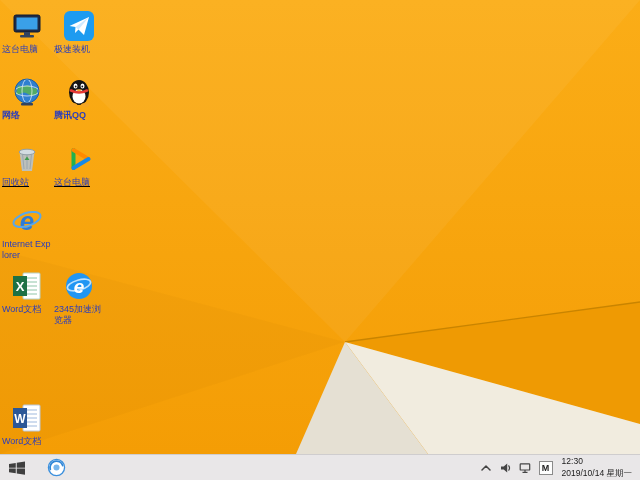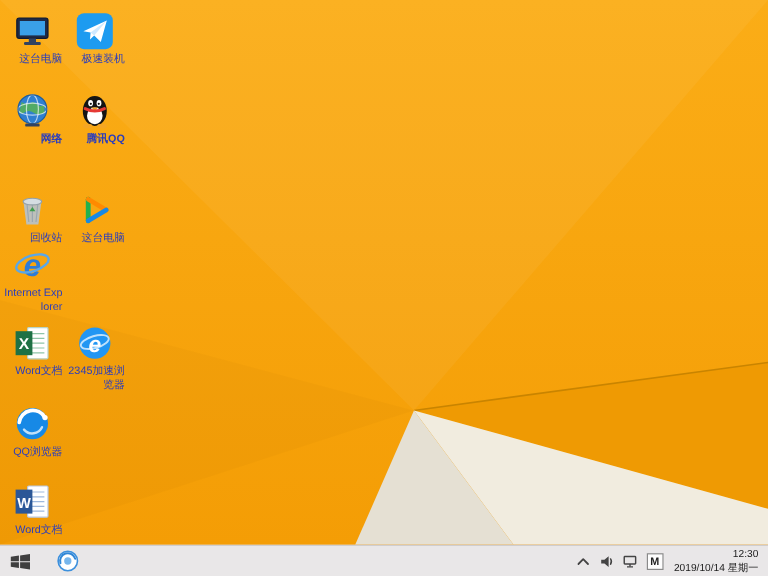--- a/index.html
+++ b/index.html
@@ -1,39 +1,39 @@
 <!DOCTYPE html>
 <html><head>
 <meta charset="utf-8">
 <style>
   html,body{margin:0;padding:0;width:640px;height:480px;overflow:hidden;
     font-family:"Liberation Sans",sans-serif;-webkit-font-smoothing:antialiased;}
   #screen{position:relative;width:640px;height:480px;background:#f8a312;}
   
   #desktop{position:absolute;left:0;top:0;right:0;bottom:26px;}
   #wallpaper{position:absolute;left:0;top:0;width:100%;height:100%;display:block;}
-  .icon{position:absolute;width:50px;text-align:right;cursor:default;}
+  .icon{position:absolute;width:50px;text-align:left;cursor:default;}
   .icon .art{width:32px;height:32px;display:block;margin:0 auto;}
   .icon .label{font-size:9px;line-height:1.18;color:#2a3dbd;margin-top:2px;
     word-break:break-all;}
   .col1{left:2px;}  .col2{left:54px;}
-  .r1{top:10px;} .r2{top:76px;font-weight:bold;} .r3{top:159px;} .r4{top:205px;}
+  .r1{top:10px;} .r2{top:76px;font-weight:bold;} .r3{top:143px;text-decoration:underline;} .r4{top:205px;}
   .r5{top:270px;} .r6{top:337px;} .r7{top:402px;}
   
   #taskbar{position:absolute;left:0;right:0;bottom:0;height:26px;background:#e9e7e8;
     border-top:1px solid #cfcdce;display:flex;align-items:center;box-sizing:border-box;}
   .tb-btn{height:25px;display:flex;align-items:center;justify-content:center;}
   #start-button{width:34px;}
   #pinned-browser{width:32px;margin-left:6px;}
   #tray{margin-left:auto;display:flex;align-items:center;gap:6px;padding-right:5px;}
   .tray-ic{display:flex;align-items:center;justify-content:center;width:14px;height:18px;}
   #ime-box{width:14px;height:14px;background:#fdfdfd;border:1px solid #8a8a8a;
     font-size:9px;font-weight:bold;color:#222;display:flex;align-items:center;
     justify-content:center;box-sizing:border-box;}
-  #clock{text-align:right;font-size:8.5px;color:#1a1a1a;line-height:1.3;
+  #clock{text-align:left;font-size:8.5px;color:#1a1a1a;line-height:1.3;
     padding:0 3px;min-width:66px;}
 </style>
 </head>
 <body>
 
 <div id="screen">
 
   <div id="desktop">
 
     <svg id="wallpaper" viewBox="0 0 640 454" preserveAspectRatio="none">
@@ -95,29 +95,20 @@
     <div class="icon col1 r5">
       <svg class="art" viewBox="0 0 32 32">
         <rect x="12" y="3" width="17" height="26" rx="1" fill="#ffffff" stroke="#b9d3c6"></rect>
         <path d="M15 8 h11 M15 12 h11 M15 16 h11 M15 20 h11 M15 24 h11" stroke="#8fc5a8" stroke-width="1"></path>
         <rect x="2" y="6" width="14" height="20" fill="#1e7145"></rect>
         <text x="9" y="21" text-anchor="middle" font-size="13" font-weight="bold" fill="#ffffff">X</text>
       </svg>
       <div class="label">Word文档</div>
     </div>
 
-    <div class="icon col1 r6">
-      <svg class="art" viewBox="0 0 32 32">
-        <circle cx="16" cy="16" r="13" fill="#1789e6"></circle>
-        <path d="M5 15 A 11.5 11.5 0 0 1 26.5 11" fill="none" stroke="#ffffff" stroke-width="3" stroke-linecap="round"></path>
-        <circle cx="26.5" cy="11" r="2.2" fill="#ffffff"></circle>
-        <path d="M9 21 A 9 9 0 0 0 24 19" fill="none" stroke="#bfe0fa" stroke-width="2" stroke-linecap="round"></path>
-      </svg>
-      <div class="label">QQ浏览器</div>
-    </div>
 
     <div class="icon col1 r7">
       <svg class="art" viewBox="0 0 32 32">
         <rect x="12" y="3" width="17" height="26" rx="1" fill="#ffffff" stroke="#b9c7dd"></rect>
         <path d="M15 8 h11 M15 12 h11 M15 16 h11 M15 20 h11 M15 24 h11" stroke="#9fb9dd" stroke-width="1"></path>
         <rect x="2" y="6" width="14" height="20" fill="#2b5797"></rect>
         <text x="9" y="21" text-anchor="middle" font-size="12" font-weight="bold" fill="#ffffff">W</text>
       </svg>
       <div class="label">Word文档</div>
     </div>

